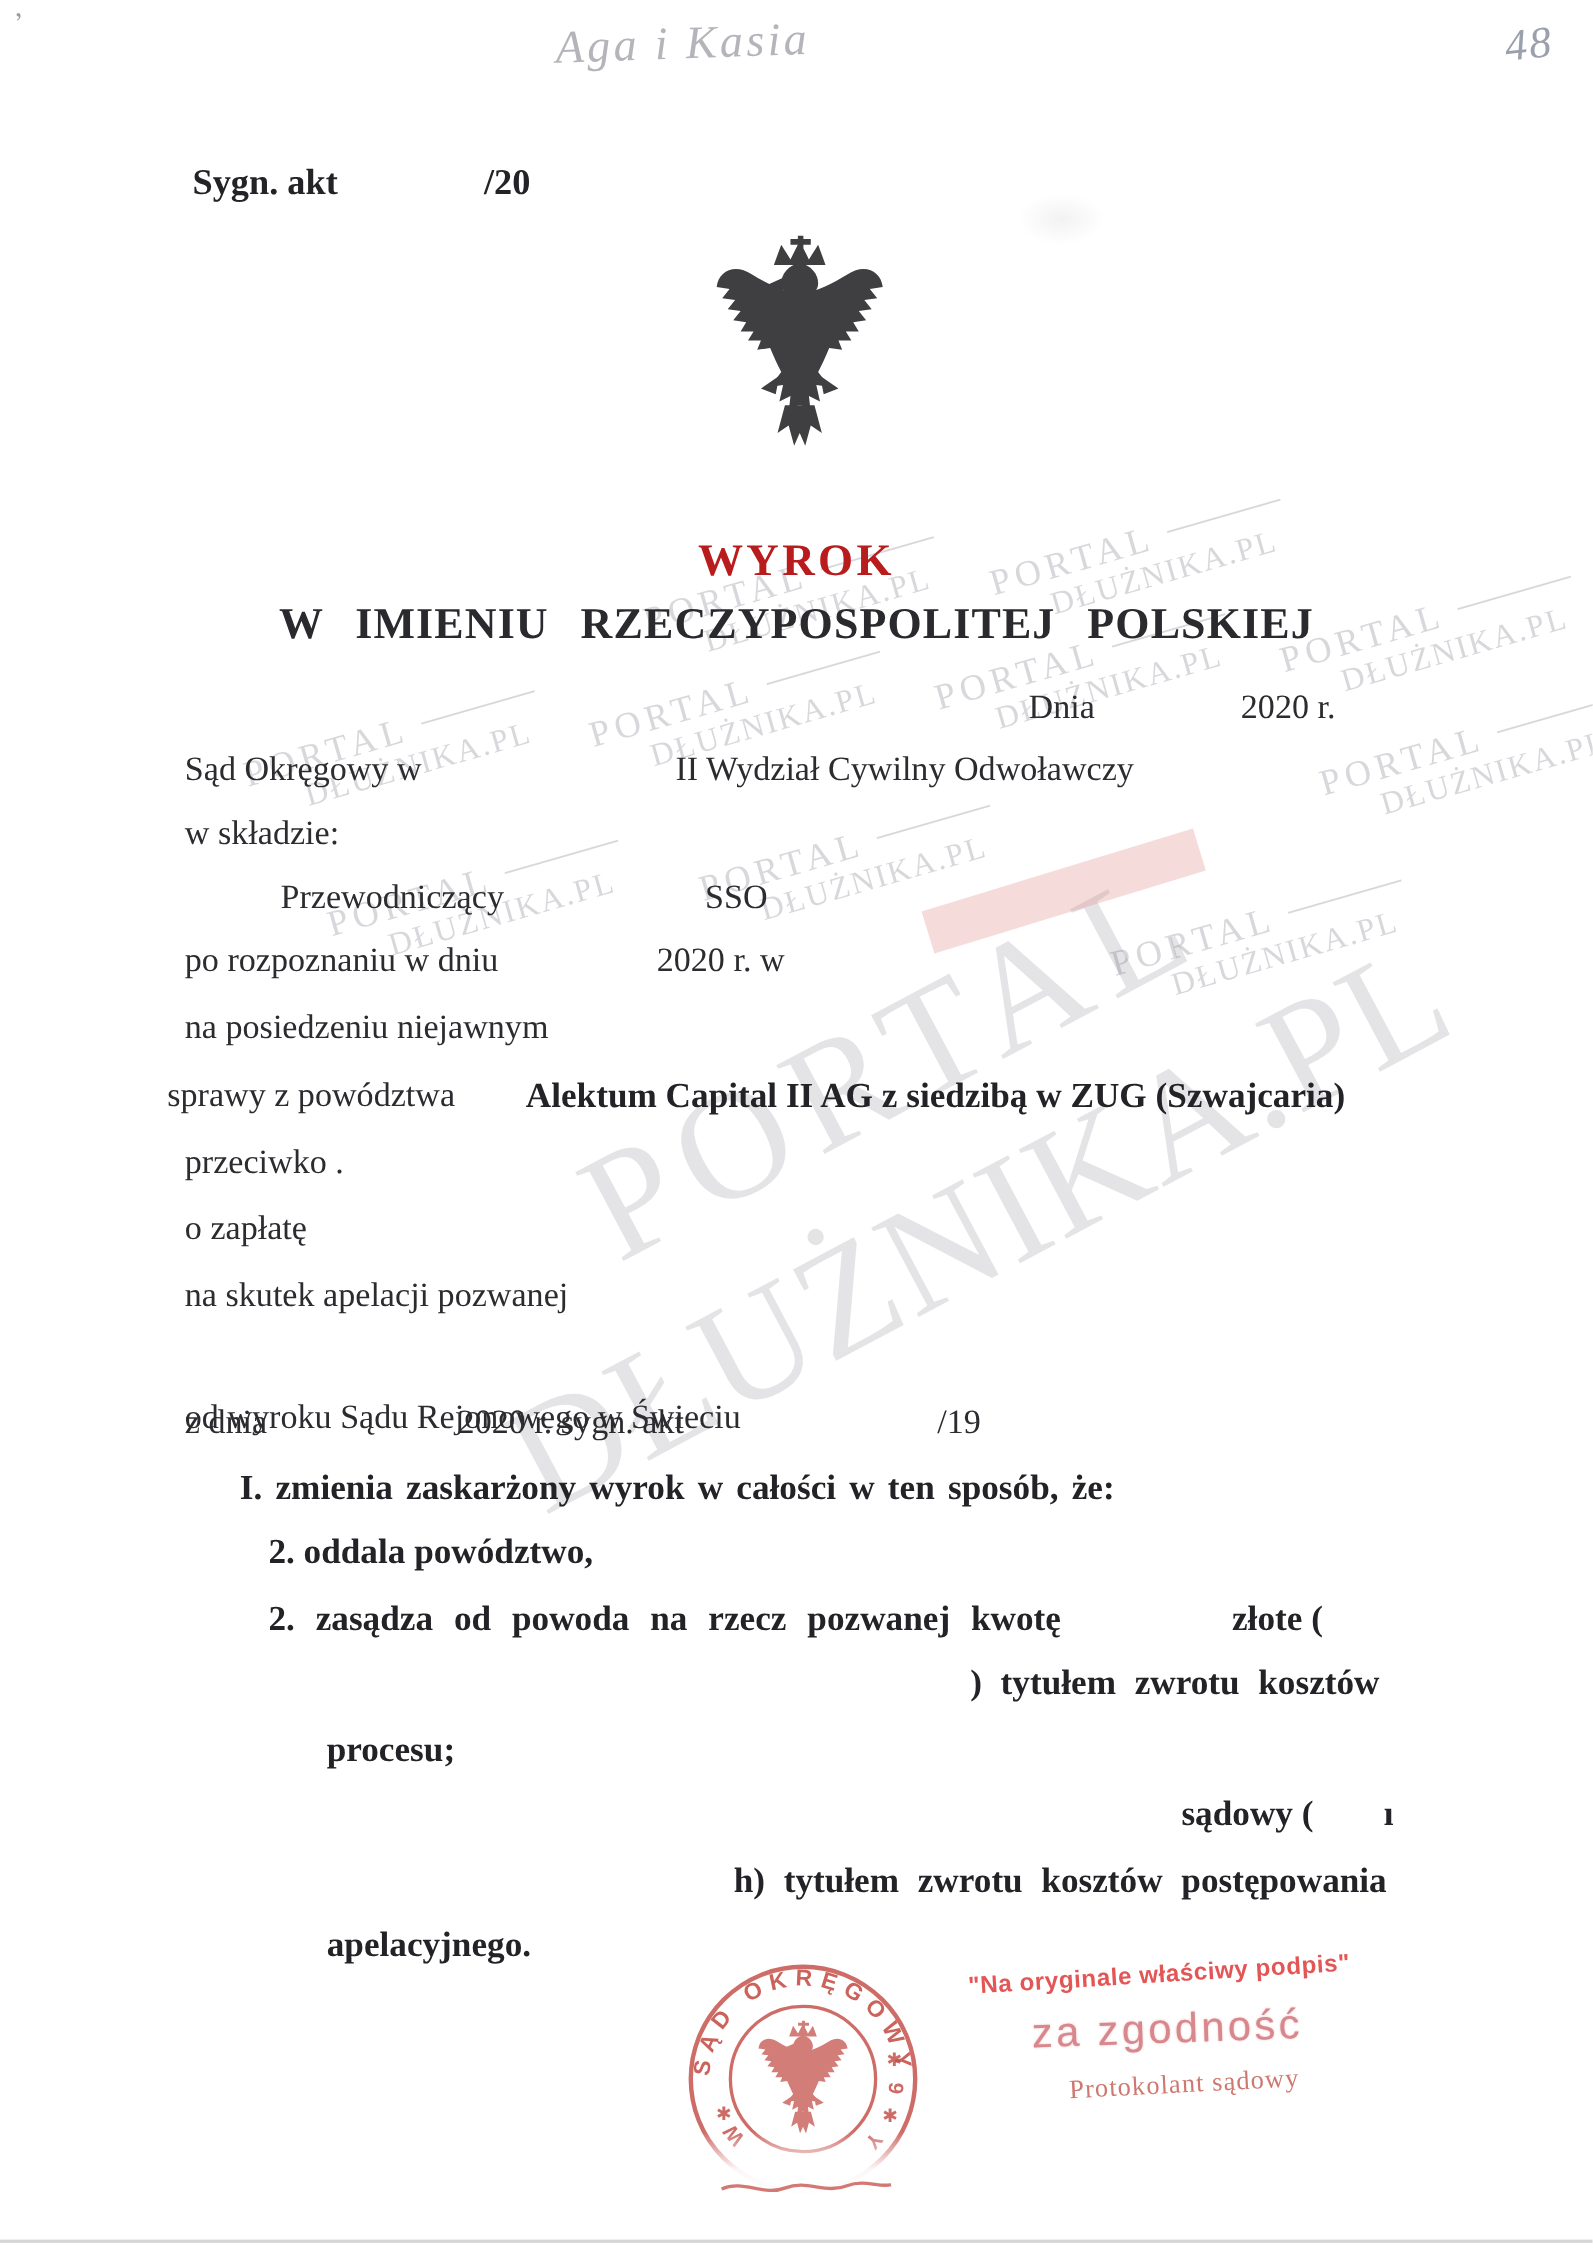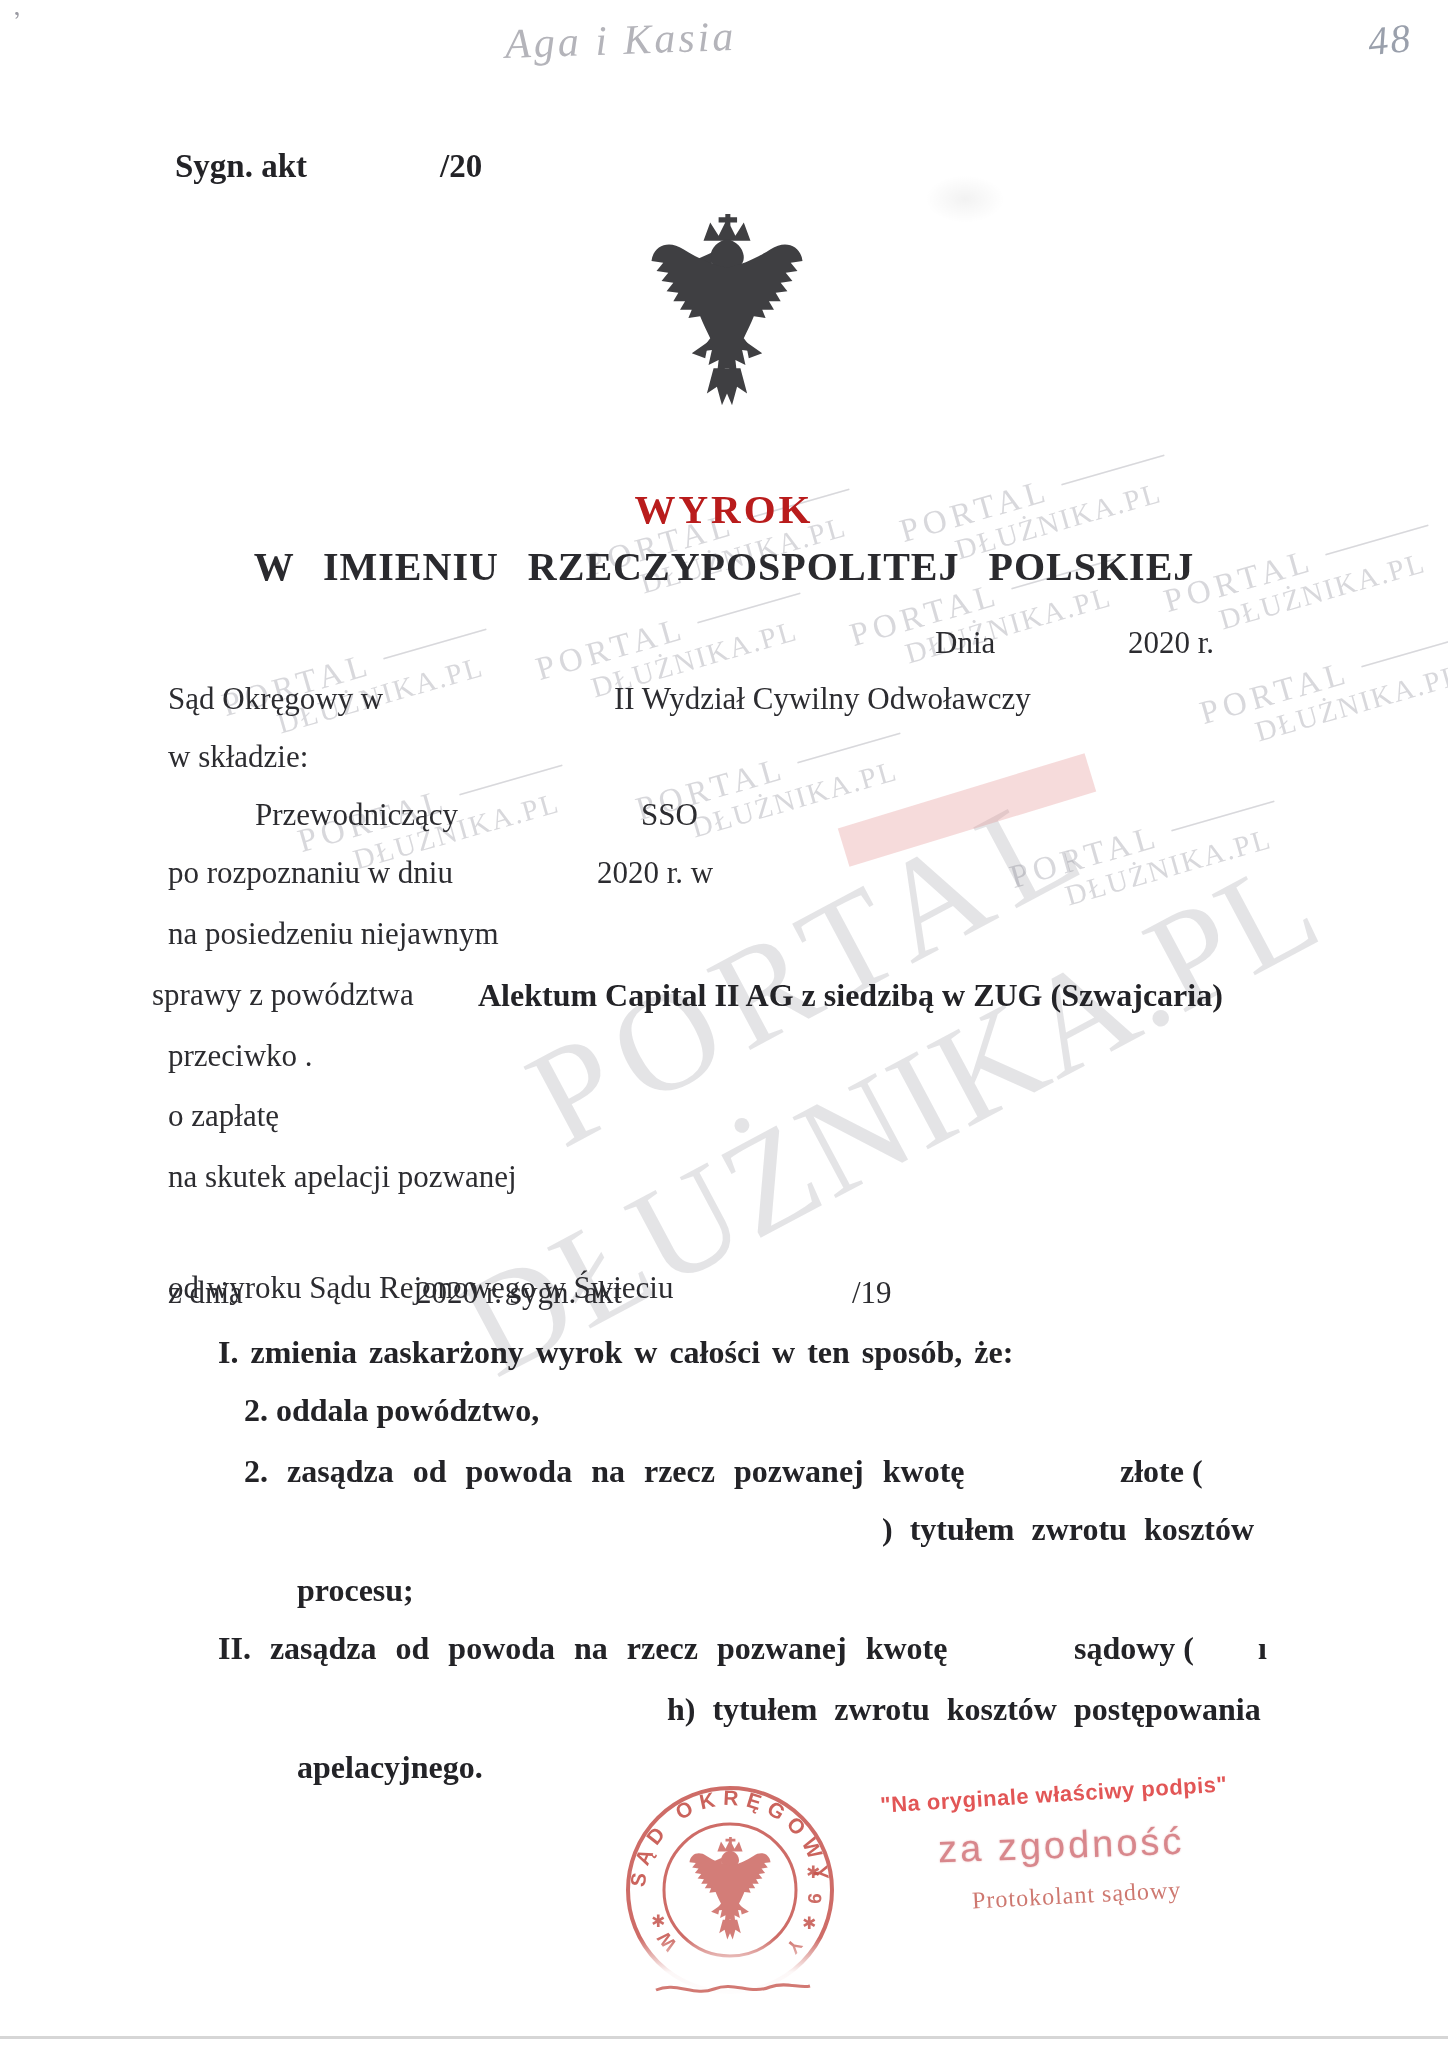--- a/index.html
+++ b/index.html
@@ -184,21 +184,20 @@
     <span class="part b js1" style="left:244px">2.  zasądza od powoda na rzecz pozwanej kwotę</span>
     <span class="part b" style="left:1120px">złote (</span>
   </div>
   <div class="line" style="top:1511px">
     <span class="part b js2" style="left:882px">) tytułem zwrotu kosztów</span>
   </div>
   <div class="line" style="top:1572px">
     <span class="part b" style="left:297px">procesu;</span>
   </div>
   <div class="line" style="top:1630px">
-    <span class="part b js1" style="left:218px">II. zasądza od powoda na rzecz pozwanej kwotę</span>
     <span class="part b" style="left:1074px">sądowy (</span>
     <span class="part b" style="left:1258px">ı</span>
   </div>
   <div class="line" style="top:1691px">
     <span class="part b js2" style="left:667px">h) tytułem zwrotu kosztów postępowania</span>
   </div>
   <div class="line" style="top:1749px">
     <span class="part b" style="left:297px">apelacyjnego.</span>
   </div>
 

